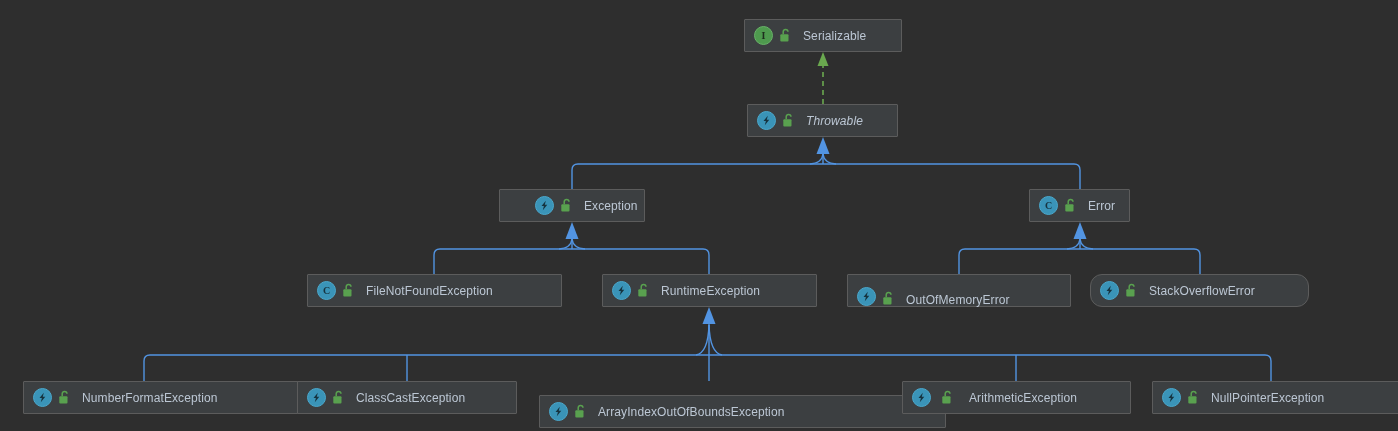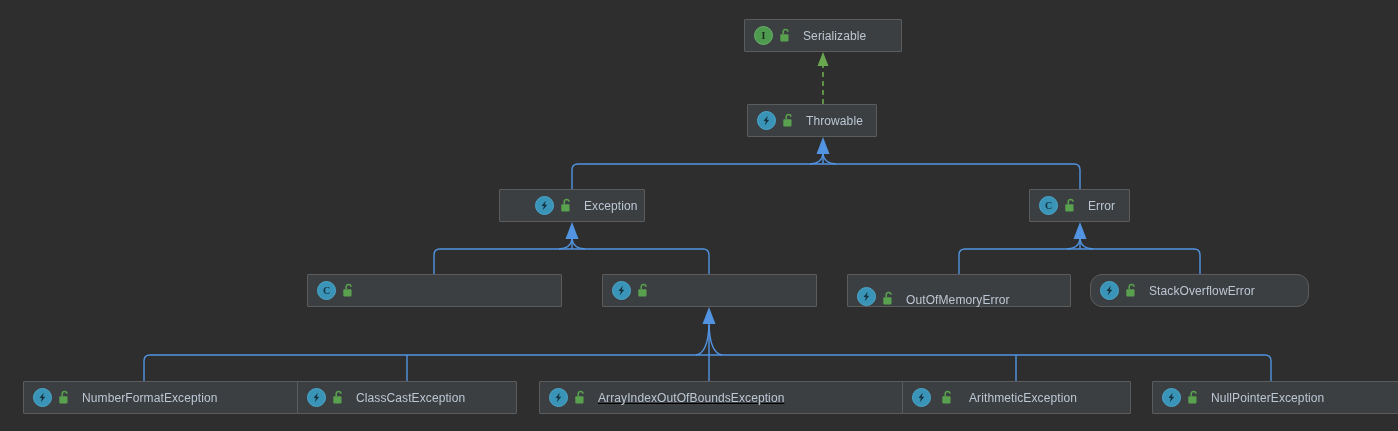--- a/index.html
+++ b/index.html
@@ -137,21 +137,21 @@
           <span class="kind-glyph">I</span>
         </span>
         <span style="display: inline-flex;">
           <svg class="lock-icon" viewBox="0 0 13 15">
             <path d="M4.2 6.3 V4.0 a2.4 2.4 0 0 1 4.8 -0.2" fill="none" stroke="#59a14f" stroke-width="1.5"></path>
             <rect x="1.3" y="6.2" width="8.2" height="7.2" rx="1" fill="#59a14f"></rect>
           </svg>
         </span>
         <span class="node-label">Serializable</span>
       </div>
-      <div class="node" style="left: 747px; top: 104px; width: 130px;">
+      <div class="node" style="left: 747px; top: 104px; width: 151px; font-style: italic;">
         <span class="kind-icon abstract">
           <svg viewBox="0 0 17 17" width="13" height="13">
             <path d="M10.2 2.2 L4.6 9.2 h3.1 l-1.4 5.4 5.8 -7.2 h-3.2 z" fill="#16333f"></path>
           </svg>
         </span>
         <span style="display: inline-flex;">
           <svg class="lock-icon" viewBox="0 0 13 15">
             <path d="M4.2 6.3 V4.0 a2.4 2.4 0 0 1 4.8 -0.2" fill="none" stroke="#59a14f" stroke-width="1.5"></path>
             <rect x="1.3" y="6.2" width="8.2" height="7.2" rx="1" fill="#59a14f"></rect>
           </svg>
@@ -187,33 +187,35 @@
       <div class="node" style="left: 307px; top: 274px; width: 255px;">
         <span class="kind-icon class">
           <span class="kind-glyph">C</span>
         </span>
         <span style="display: inline-flex;">
           <svg class="lock-icon" viewBox="0 0 13 15">
             <path d="M4.2 6.3 V4.0 a2.4 2.4 0 0 1 4.8 -0.2" fill="none" stroke="#59a14f" stroke-width="1.5"></path>
             <rect x="1.3" y="6.2" width="8.2" height="7.2" rx="1" fill="#59a14f"></rect>
           </svg>
         </span>
+        <span class="node-label">FileNotFoundException</span>
       </div>
       <div class="node" style="left: 602px; top: 274px; width: 215px;">
         <span class="kind-icon abstract">
           <svg viewBox="0 0 17 17" width="13" height="13">
             <path d="M10.2 2.2 L4.6 9.2 h3.1 l-1.4 5.4 5.8 -7.2 h-3.2 z" fill="#16333f"></path>
           </svg>
         </span>
         <span style="display: inline-flex;">
           <svg class="lock-icon" viewBox="0 0 13 15">
             <path d="M4.2 6.3 V4.0 a2.4 2.4 0 0 1 4.8 -0.2" fill="none" stroke="#59a14f" stroke-width="1.5"></path>
             <rect x="1.3" y="6.2" width="8.2" height="7.2" rx="1" fill="#59a14f"></rect>
           </svg>
         </span>
+        <span class="node-label">RuntimeException</span>
       </div>
       <div class="node" style="left: 847px; top: 274px; width: 224px; align-items: flex-end;">
         <span class="kind-icon abstract">
           <svg viewBox="0 0 17 17" width="13" height="13">
             <path d="M10.2 2.2 L4.6 9.2 h3.1 l-1.4 5.4 5.8 -7.2 h-3.2 z" fill="#16333f"></path>
           </svg>
         </span>
         <span style="display: inline-flex;">
           <svg class="lock-icon" viewBox="0 0 13 15">
             <path d="M4.2 6.3 V4.0 a2.4 2.4 0 0 1 4.8 -0.2" fill="none" stroke="#59a14f" stroke-width="1.5"></path>
@@ -257,21 +259,21 @@
           </svg>
         </span>
         <span style="display: inline-flex;">
           <svg class="lock-icon" viewBox="0 0 13 15">
             <path d="M4.2 6.3 V4.0 a2.4 2.4 0 0 1 4.8 -0.2" fill="none" stroke="#59a14f" stroke-width="1.5"></path>
             <rect x="1.3" y="6.2" width="8.2" height="7.2" rx="1" fill="#59a14f"></rect>
           </svg>
         </span>
         <span class="node-label">ClassCastException</span>
       </div>
-      <div class="node" style="left: 539px; top: 381px; width: 407px; text-decoration: underline;">
+      <div class="node" style="left: 539px; top: 395px; width: 407px;">
         <span class="kind-icon abstract">
           <svg viewBox="0 0 17 17" width="13" height="13">
             <path d="M10.2 2.2 L4.6 9.2 h3.1 l-1.4 5.4 5.8 -7.2 h-3.2 z" fill="#16333f"></path>
           </svg>
         </span>
         <span style="display: inline-flex;">
           <svg class="lock-icon" viewBox="0 0 13 15">
             <path d="M4.2 6.3 V4.0 a2.4 2.4 0 0 1 4.8 -0.2" fill="none" stroke="#59a14f" stroke-width="1.5"></path>
             <rect x="1.3" y="6.2" width="8.2" height="7.2" rx="1" fill="#59a14f"></rect>
           </svg>

